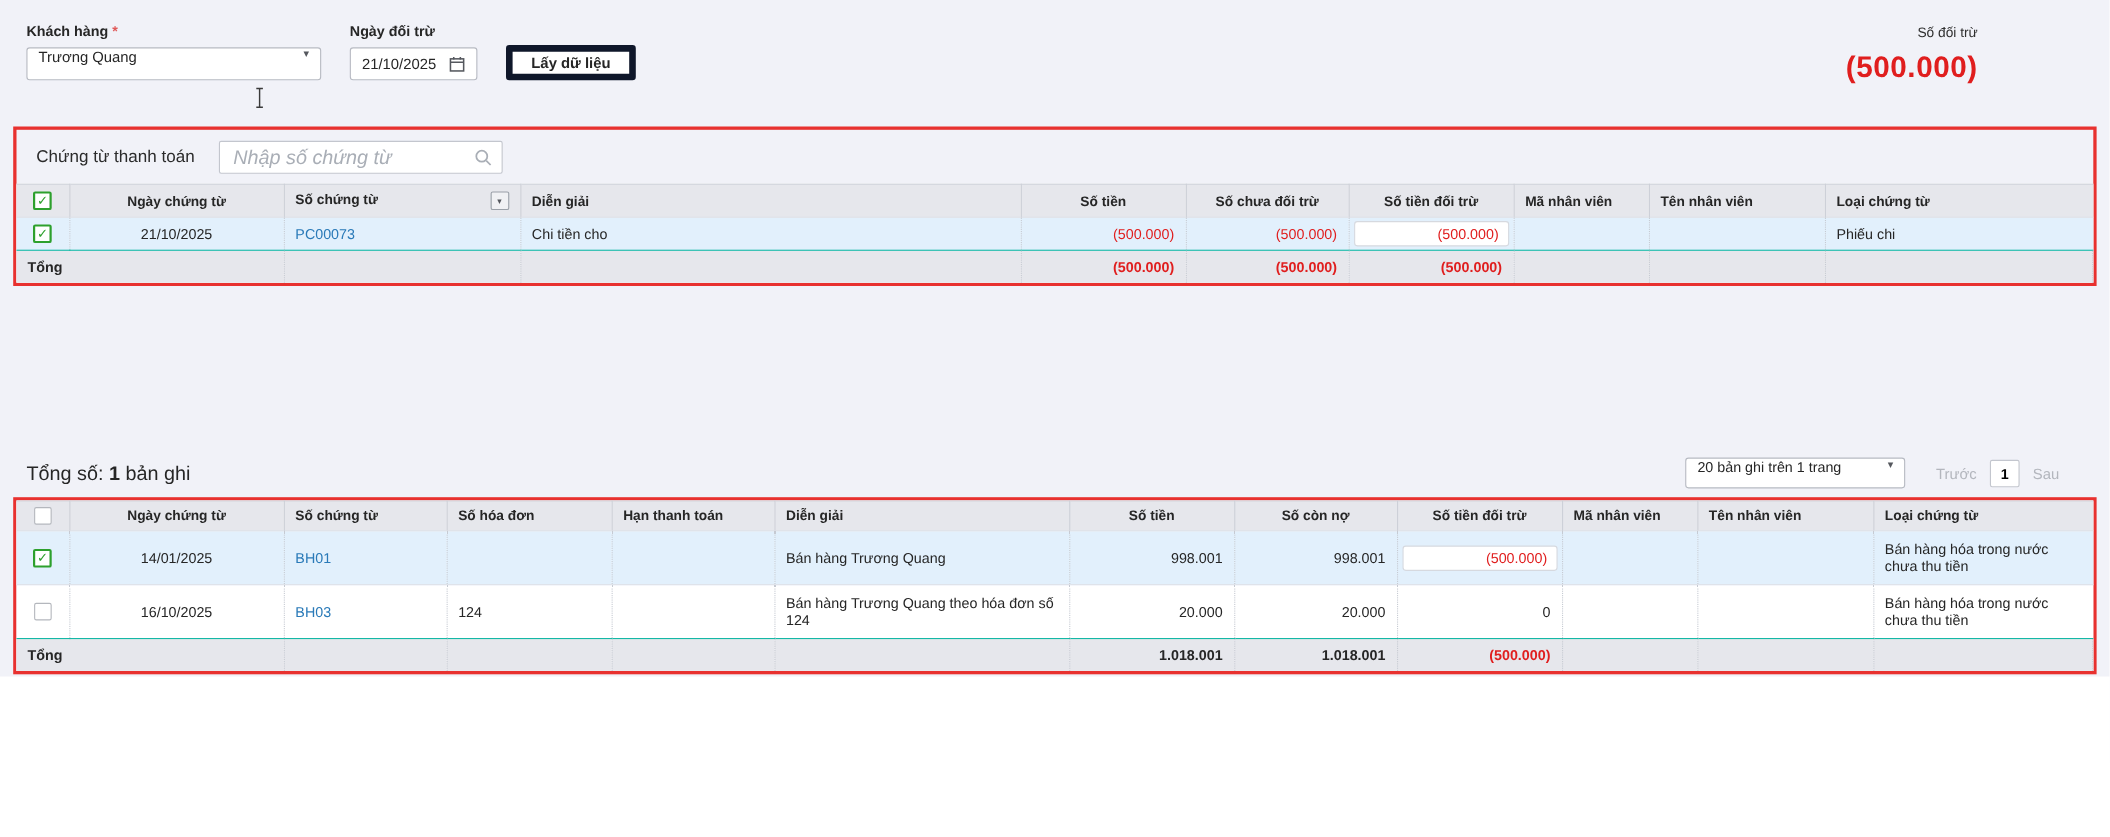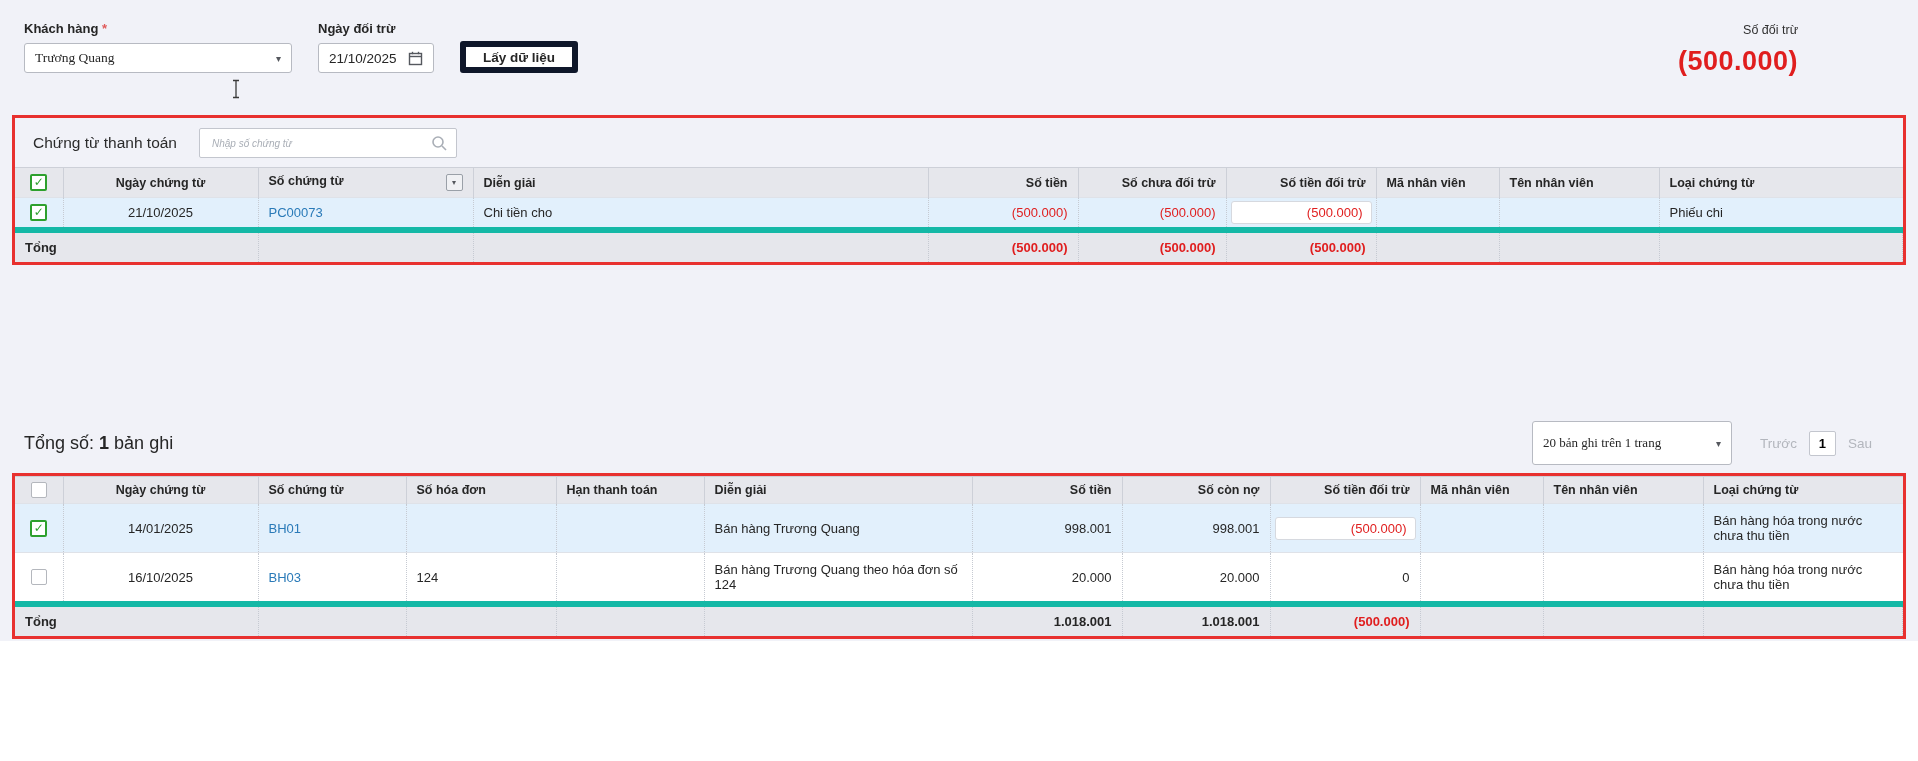--- a/index.html
+++ b/index.html
@@ -17,67 +17,67 @@
   .help-ic{width:20px;height:20px;border:2px solid #75787e;border-radius:50%;display:flex;align-items:center;justify-content:center;font-size:12px;font-weight:700;color:#75787e;cursor:pointer;}
   .close-ic{font-size:19px;color:#4a4d52;cursor:pointer;line-height:1;}
 
   
   .workspace{background:#f1f2f8;padding:21px 0 2px;}
 
   .form-area{position:relative;padding:0 24px;height:82px;}
   .form-row{display:flex;gap:26px;align-items:flex-end;}
   .field label{display:block;font-weight:700;font-size:13px;margin-bottom:7px;}
   .req{color:#e05a5a;font-weight:700;}
-  .selectbox{background:#fff;border:1px solid #b7bac2;border-radius:3px;height:30px;display:flex;align-items:center;justify-content:space-between;padding:0 10px;font-size:13.5px;cursor:pointer;font-family:Liberation Serif, serif;}
+  .selectbox{background:#fff;border:1px solid #b7bac2;border-radius:3px;height:30px;display:flex;justify-content:space-between;padding:0 10px;font-size:13.5px;cursor:pointer;}
   .customer-sel{width:268px;}
   .caret{font-size:10px;color:#55585e;}
   .date-wrap{display:flex;align-items:center;background:#fff;border:1px solid #b7bac2;border-radius:3px;height:30px;padding:0 8px;width:116px;gap:5px;}
   .date-wrap input{border:0;width:76px;font-size:13.5px;font-family:inherit;outline:none;color:#262626;background:transparent;}
   .btn{height:32px;background:#fff;border:6px solid #0f172a;border-radius:3px;font-weight:700;font-size:13.5px;padding:0 17px;font-family:inherit;color:#262626;cursor:pointer;}
   .textcursor{position:absolute;left:230px;top:58px;}
   .offset-block{position:absolute;right:120px;top:2px;text-align:right;}
   .offset-label{font-size:12.5px;color:#303030;margin-bottom:9px;}
   .offset-value{font-size:27px;font-weight:800;color:var(--accent-red);letter-spacing:.5px;}
 
   
   .annotated{border:3px solid var(--annotation-red);margin:0 12px;}
   .sec1{margin-top:12px;}
   .section-head{display:flex;align-items:center;gap:22px;padding:10px 18px 9px;}
   .section-head h2{font-size:15.5px;font-weight:400;margin:0;color:#2b2b2b;}
   .search{position:relative;}
-  .search input{width:258px;height:30px;border:1px solid #c3c6ce;border-radius:2px;padding:0 36px 0 12px;font-style:italic;font-size:10px;color:#1d4ed8;background:#fff;font-family:inherit;outline:none;}
+  .search input{width:258px;height:30px;border:1px solid #c3c6ce;border-radius:2px;padding:0 36px 0 12px;font-style:italic;font-size:18px;color:#1d4ed8;background:#fff;font-family:inherit;outline:none;}
   .search input::placeholder{color:#a9aeb6;font-style:italic;}
   .search svg{position:absolute;right:9px;top:7px;}
 
   table{width:100%;border-collapse:collapse;table-layout:fixed;background:#fff;font-size:13px;}
   thead th{background:#e6e7ec;border-top:1px solid #cdd0d8;border-right:1px solid #cdd0d8;padding:6px 10px;font-size:12.5px;text-align:left;font-weight:700;color:#262626;}
   thead th:last-child{border-right:0;}
-  th.num{text-align:right;}
+  th.num{text-align:center;}
   th.col-cb{text-align:center;padding:5px 0;}
   tbody td{border-right:1px dotted #c6cad2;border-top:1px solid #dfe2e8;padding:6px 10px;vertical-align:middle;}
   tbody td:last-child{border-right:0;}
   .t2 tbody td{padding:9px 10px;}
   tr.selected td{background:var(--selected-row-blue);}
   td.num{text-align:right;}
   td.center{text-align:center;}
   .link{color:var(--link-blue);cursor:pointer;}
   .red{color:var(--accent-red);}
-  tr.total td{background:#e6e7ec;font-weight:700;border-top:6px solid #14b8a6;border-right:1px dotted #c6cad2;padding:7px 10px;}
+  tr.total td{background:#e6e7ec;font-weight:700;border-top:1px solid #14b8a6;border-right:1px dotted #c6cad2;padding:7px 10px;}
   td.total-label{padding-left:100px;text-align:left;}
   .cellbox{background:#fff;border:1px solid #d6d9df;border-radius:3px;padding:3px 8px;text-align:right;cursor:text;}
   .cb{display:inline-block;width:16px;height:16px;border:1px solid #b4b7bd;border-radius:2px;background:#fff;vertical-align:middle;cursor:pointer;line-height:14px;font-size:12px;text-align:center;}
   .cb.checked{border:2px solid var(--check-green);color:var(--check-green);font-weight:700;width:17px;height:17px;line-height:13px;}
   .filter-btn{float:right;width:17px;height:17px;border:1px solid #9aa0a8;background:#f0f1f4;border-radius:2px;font-size:8px;line-height:15px;text-align:center;color:#55585e;cursor:pointer;}
 
   
   .list-meta{display:flex;justify-content:space-between;align-items:center;margin:156px 46px 8px 24px;}
   .total-count{font-size:18px;}
   .total-count b{font-weight:700;}
   .pager{display:flex;align-items:center;gap:12px;}
-  .page-size{width:200px;height:44px;font-size:13px;margin-right:16px;}
+  .page-size{width:200px;height:28px;font-size:13px;margin-right:16px;}
   .pg-prev,.pg-next{color:#b3b6bd;font-size:13.5px;cursor:pointer;}
   .pg-page{width:27px;height:25px;border:1px solid #c3c6ce;text-align:center;font-weight:700;font-size:13px;border-radius:2px;font-family:inherit;outline:none;}
 </style>
 </head>
 <body>
 
 <div class="canvas">
 
 
   <div class="workspace">

